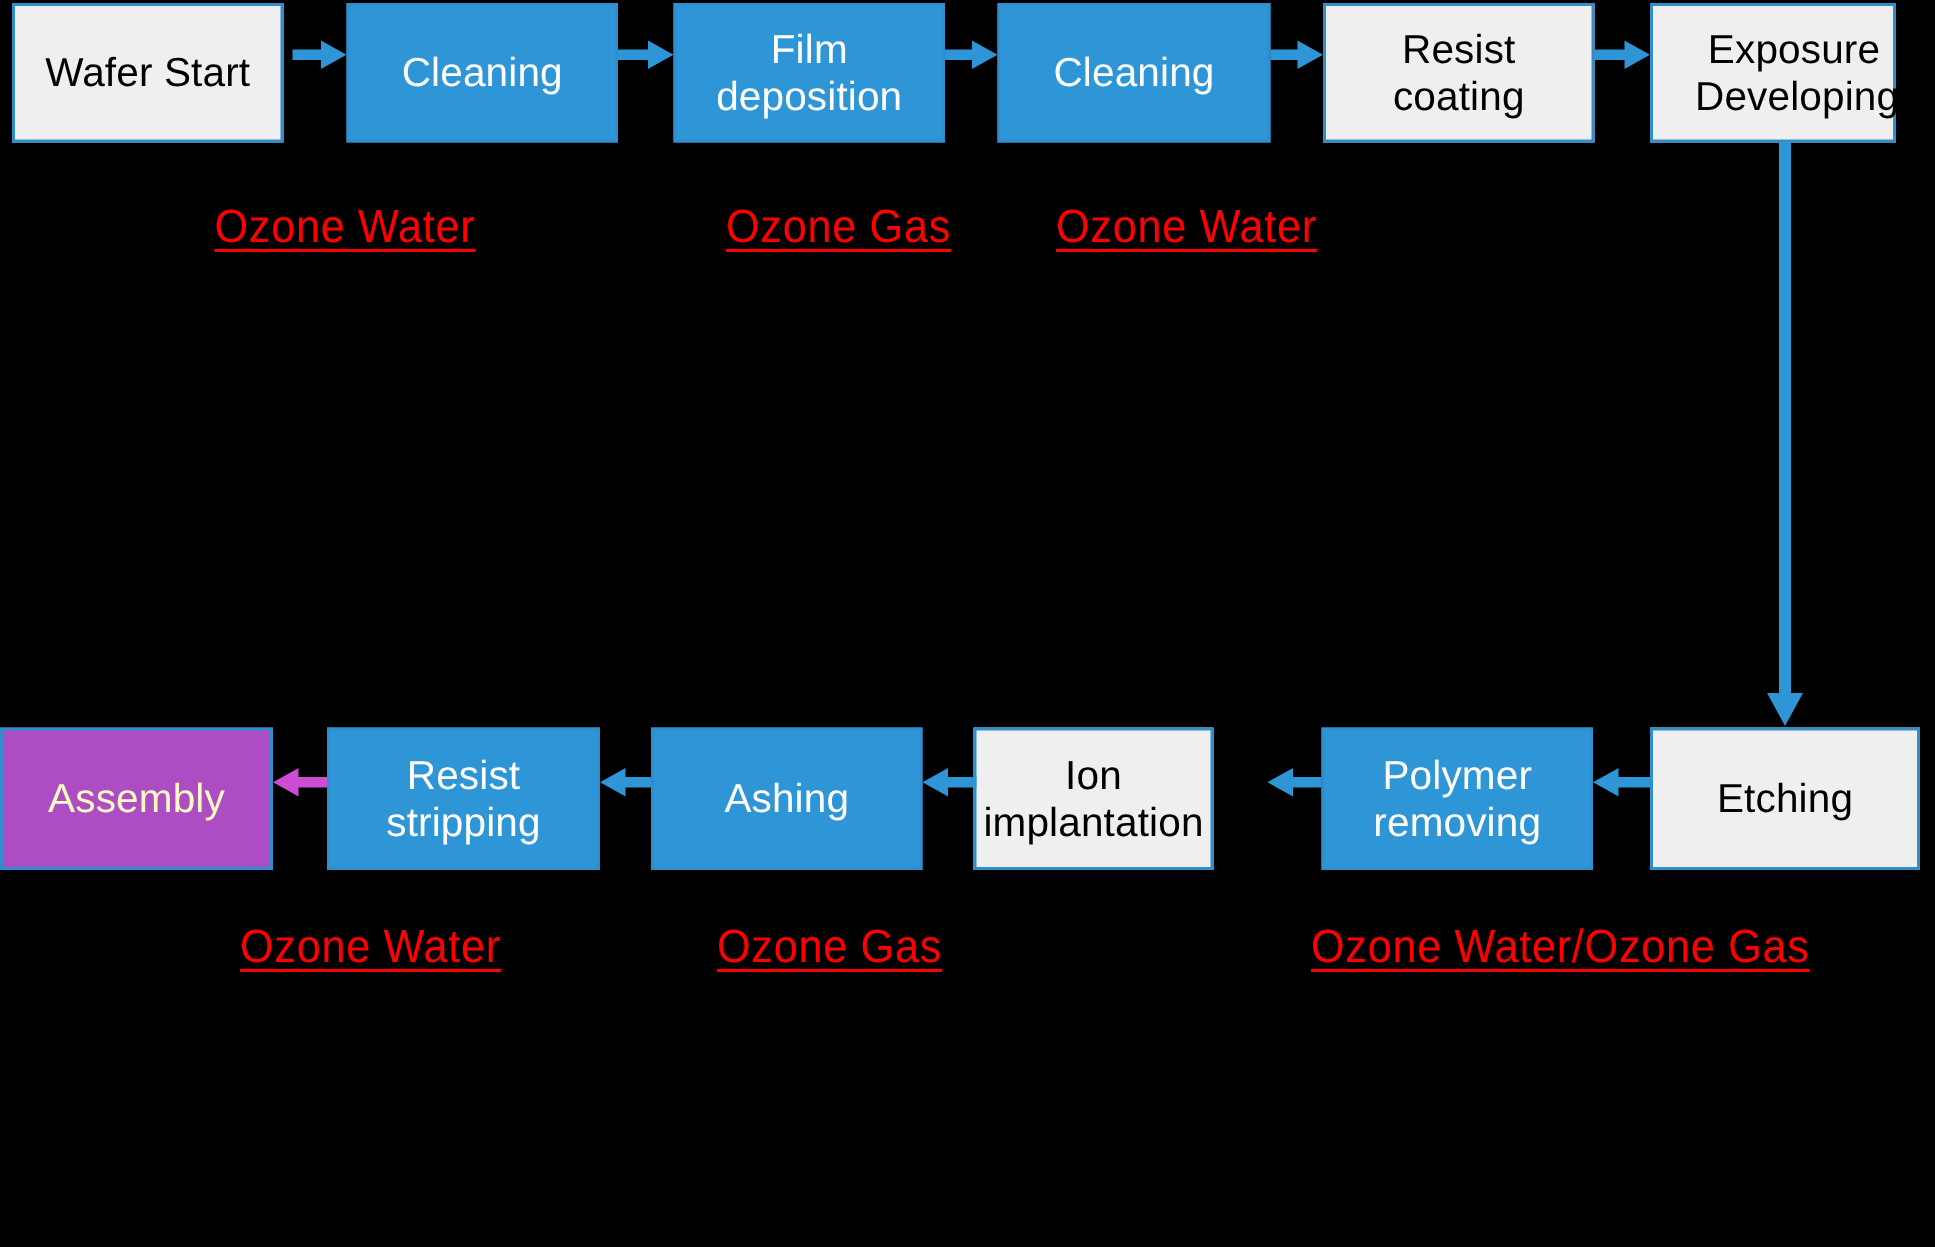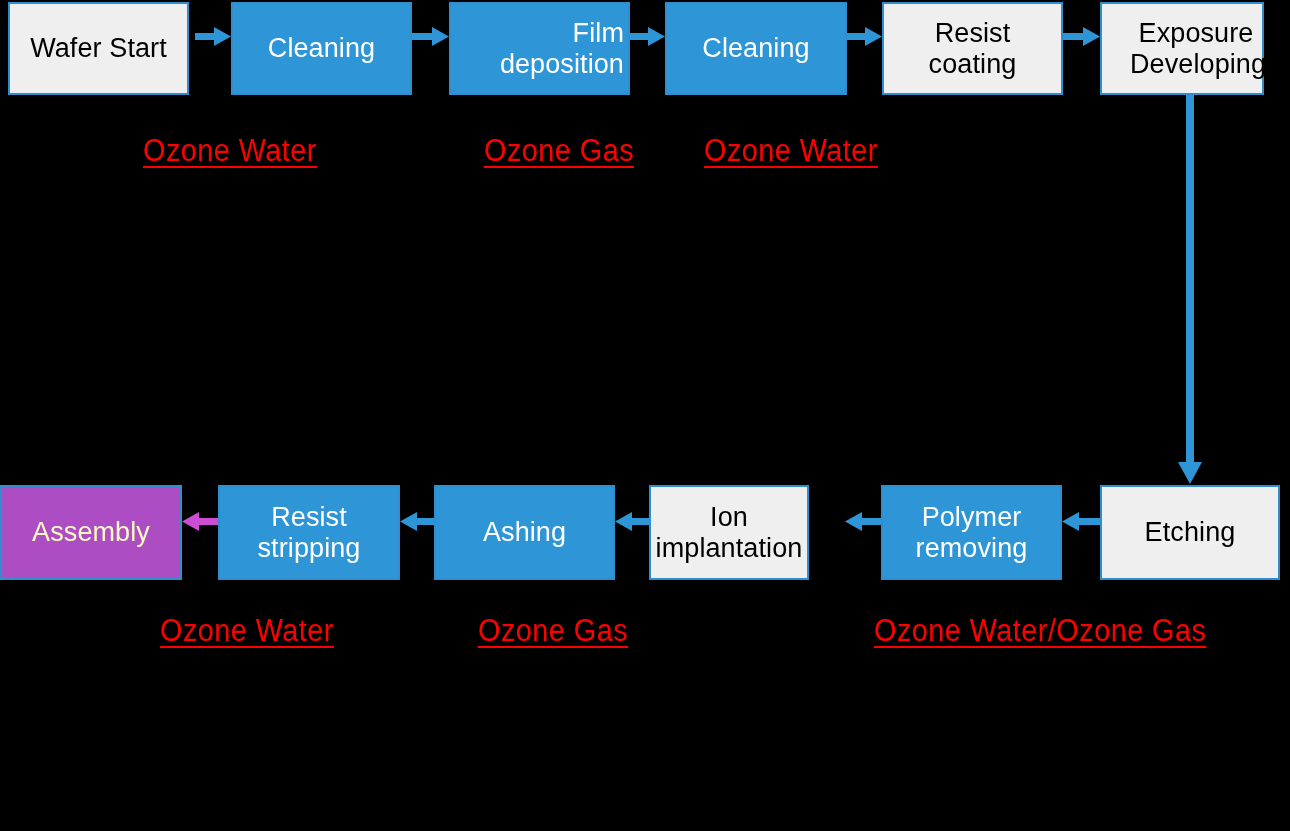--- a/index.html
+++ b/index.html
@@ -88,21 +88,21 @@
 <body>
 
 <div id="canvas">
 
 <div class="node fill-light size-1" style="left: 8px; top: 2px; width: 181px; height: 93px;">
       <span class="node-label">Wafer Start</span>
     </div>
     <div class="node fill-blue size-1" style="left: 231px; top: 2px; width: 181px; height: 93px;">
       <span class="node-label">Cleaning</span>
     </div>
-    <div class="node fill-blue size-2" style="left: 449px; top: 2px; width: 181px; height: 93px; text-align: right;">
+    <div class="node fill-blue size-2" style="left: 449px; top: 2px; width: 181px; height: 93px;">
       <span class="node-label">Film
 deposition</span>
     </div>
     <div class="node fill-blue size-1" style="left: 665px; top: 2px; width: 182px; height: 93px;">
       <span class="node-label">Cleaning</span>
     </div>
     <div class="node fill-light size-2" style="left: 882px; top: 2px; width: 181px; height: 93px;">
       <span class="node-label">Resist
 coating</span>
     </div>

